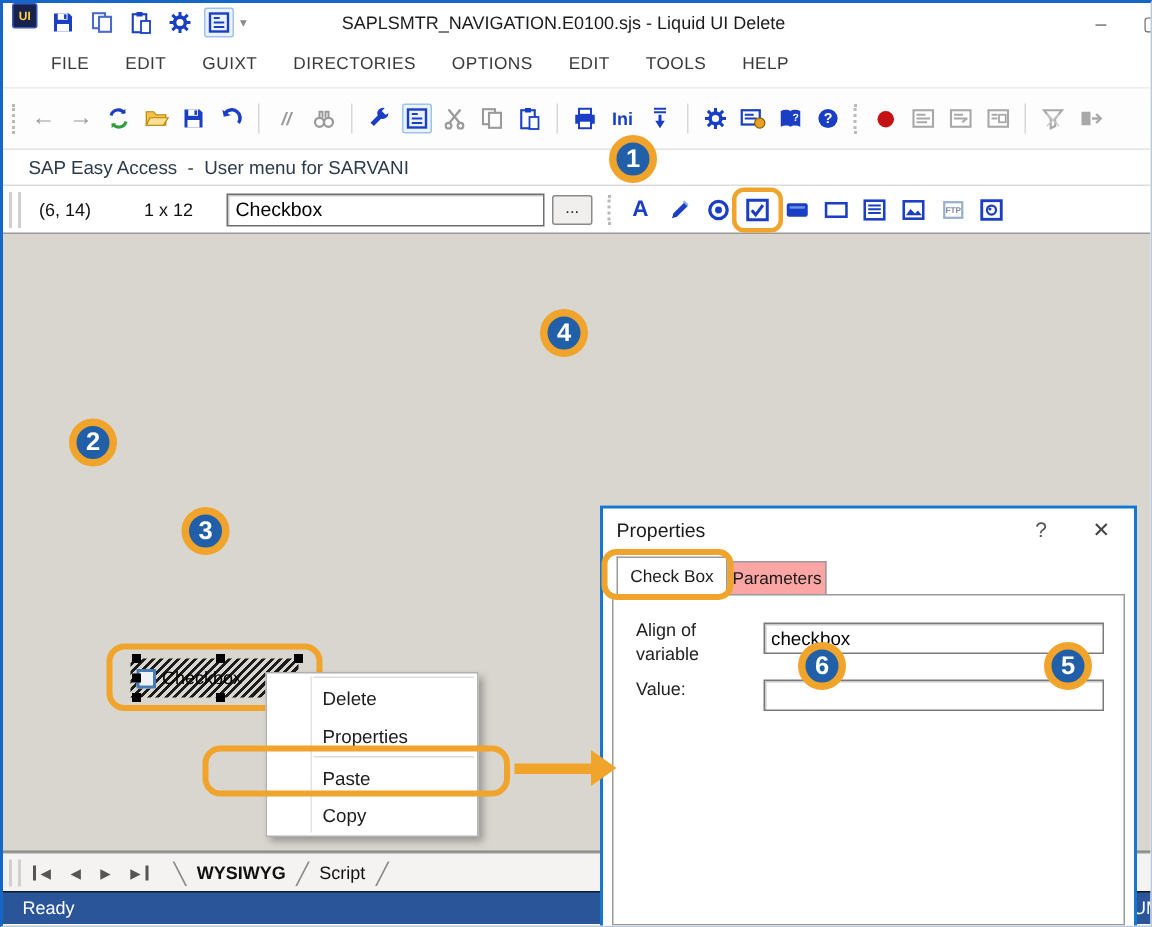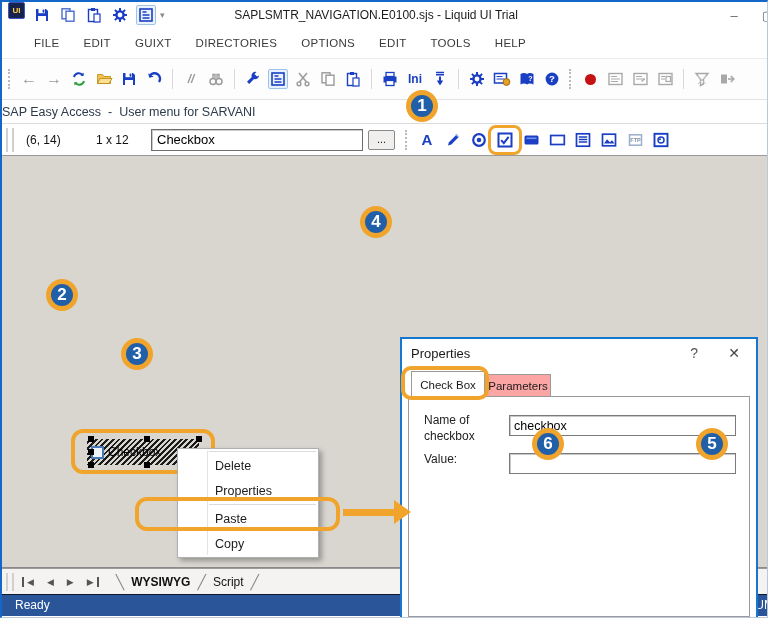--- a/index.html
+++ b/index.html
@@ -25,21 +25,21 @@
   .menubar span{font-size:11.5px;color:#3a3a3a;letter-spacing:.3px}
   
   .toolbar{height:42px;display:flex;align-items:center;gap:5px;padding-left:4px;background:#fdfdfd;
            border-top:1px solid #ececec;border-bottom:1px solid #e2e2e2}
   .grip{width:4px;height:20px;border-left:2px dotted #b9b9b9;margin:0 2px}
   .sep{width:1px;height:20px;background:#d8d8d8;margin:0 3px}
   .txt-ic{font-weight:bold;color:#1a3fc4;font-size:12px}
   .gray-txt{color:#9a9a9a;font-weight:bold;font-style:italic;font-size:12px}
   .dot{width:11px;height:11px;border-radius:50%;background:#c41111}
   
-  .sapheader{height:24px;line-height:24px;padding-left:0;font-size:12.5px;color:#2c3b4c;background:#fff;
+  .sapheader{height:24px;line-height:24px;padding-left:17px;font-size:12.5px;color:#2c3b4c;background:#fff;
              border-bottom:1px solid #dcdcdc}
   
   .formatbar{height:32px;display:flex;align-items:center;background:#fff;border-bottom:1px solid #9a9a9a;padding-left:4px}
   .vgrip{width:8px;height:24px;border-left:2px solid #d0d0d0;border-right:2px solid #d0d0d0;margin-right:12px}
   .coords{font-size:12px;color:#111;width:70px}
   .dims{font-size:12px;color:#111;width:55px}
   .fmt-input{width:212px;height:22px;border:1px solid #6e6e6e;box-shadow:inset 1px 1px 0 #c9c9c9;
              font-family:"Liberation Sans",sans-serif;font-size:13px;padding:1px 5px;margin-right:5px}
   .browse{width:27px;height:20px;background:#f0efed;border:1px solid #8a8a8a;border-radius:2px;
           font-size:11px;color:#222;line-height:16px;text-align:center;margin-right:8px}
@@ -135,21 +135,21 @@
           </svg>
         </span>
       <span class="ic boxed">
           <svg width="16" height="16" viewBox="0 0 16 16">
             <rect x="2" y="2" width="12" height="12" fill="none" stroke="#1a3fc4" stroke-width="1.6"></rect>
             <path d="M4.5 5h4M4.5 8h7M4.5 11h7" stroke="#1a3fc4" stroke-width="1.4"></path>
           </svg>
         </span>
       <span class="dd">▾</span>
     </span>
-    <div class="title">SAPLSMTR_NAVIGATION.E0100.sjs - Liquid UI Trial</div>
+    <div class="title">SAPLSMTR_NAVIGATION.E0100.sjs - Liquid UI Delete</div>
     <span class="winbtns">
       <span class="wbtn">–</span>
       <span class="wbtn" style="margin-right:-18px">▢</span>
     </span>
   </div>
 
   <div class="menubar">
     <span>FILE</span>
     <span>EDIT</span>
     <span>GUIXT</span>
@@ -426,21 +426,21 @@
       <div class="dlg-title">
         <span class="cap">Properties</span>
         <span class="dlg-help">?</span>
         <span class="dlg-close">✕</span>
       </div>
       <div class="pane"></div>
       <div class="tab tab1">Check Box</div>
       <div class="tab tab2">Parameters</div>
       <div class="abs hl hl-tab"></div>
 
-      <div class="flabel" style="left:22px;top:74px;width:80px">Name of checkbox</div>
+      <div class="flabel" style="left:22px;top:74px;width:80px">Align of variable</div>
       <input class="finput" style="left: 107px; top: 76px;" value="checkbox">
       <div class="flabel" style="left:22px;top:113px">Value:</div>
       <input class="finput" style="left: 107px; top: 114px;" value="">
 
     </div>
   </div>
 
   <div class="badge" style="left:404px;top:88px">
       <span>1</span>
     </div>

